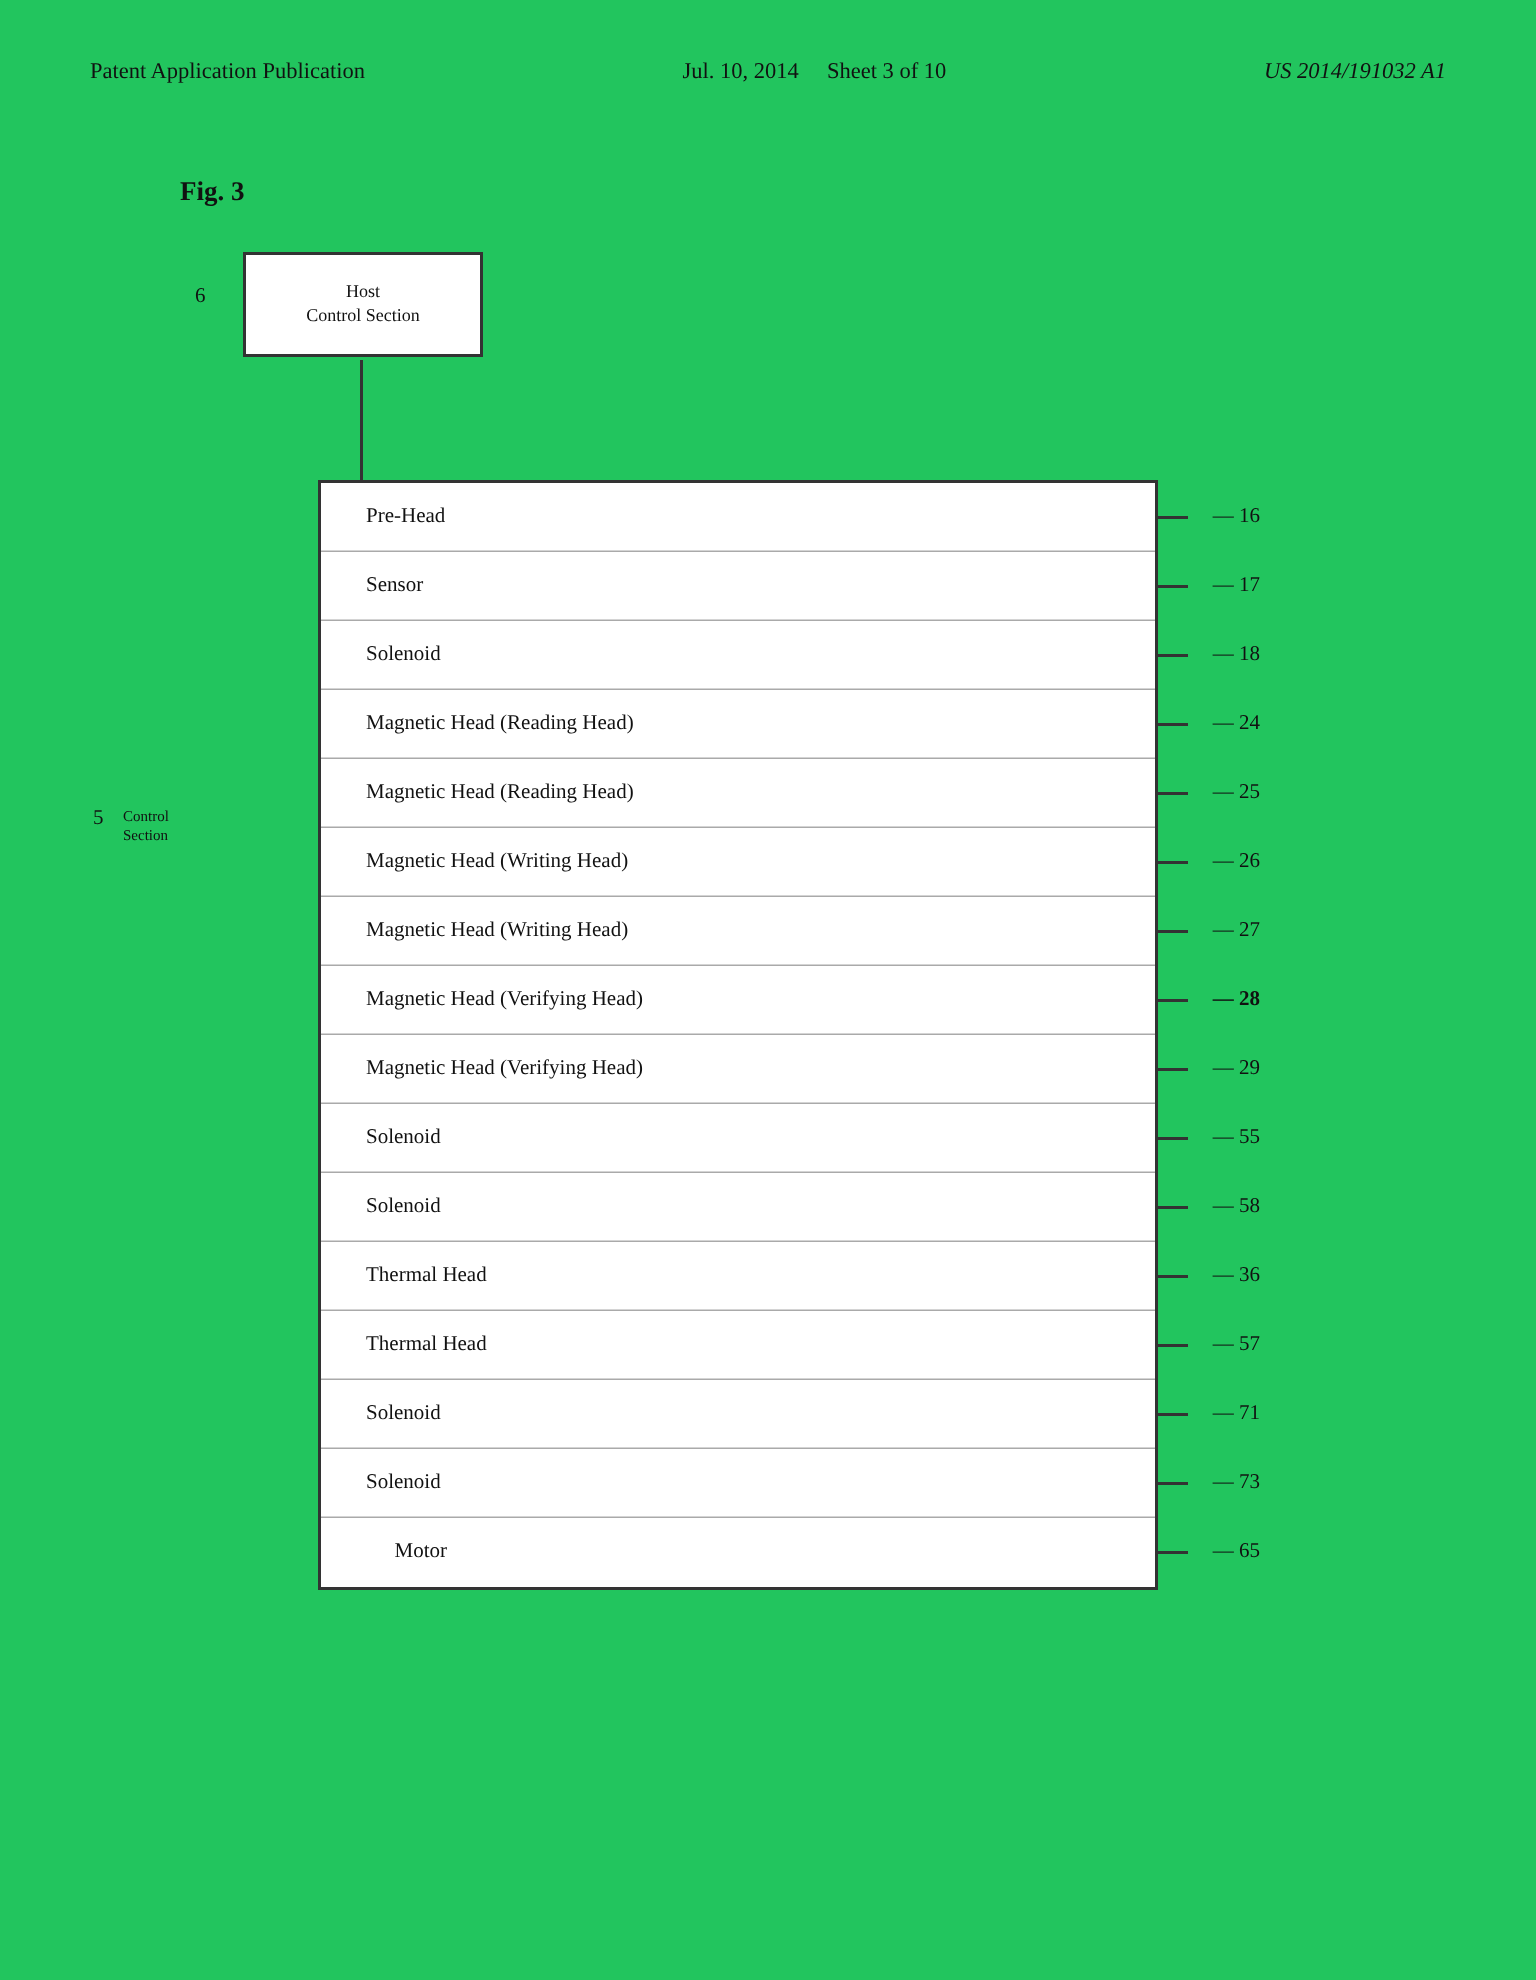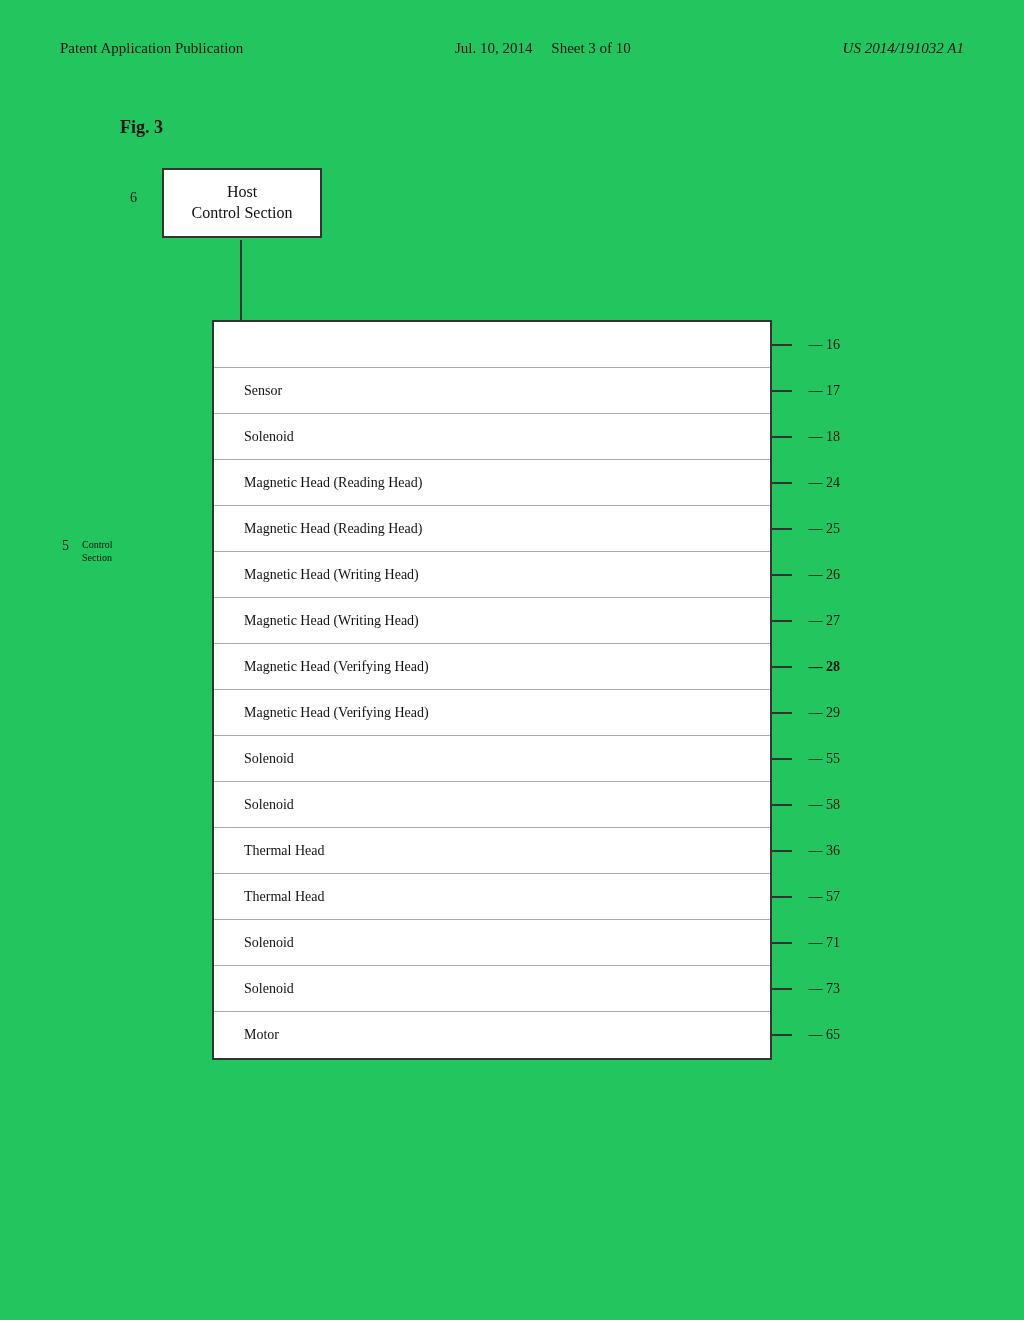--- a/index.html
+++ b/index.html
@@ -67,21 +67,21 @@
       position: absolute;
       top: 0;
       left: 80px;
       width: 160px;
       height: 70px;
       border: 2px solid #333;
       display: flex;
       align-items: center;
       justify-content: center;
       text-align: center;
-      font-size: 16px;
+      font-size: 12px;
       background: #fff;
       line-height: 1.3;
     }
 
     
     .outer-box {
       position: absolute;
       top: 152px;
       left: 130px;
       width: 560px;
@@ -142,20 +142,21 @@
     <div class="ref-label" style="top:22px; left:48px;">6</div>
 
     <div style="position:absolute; top:370px; left:0px; font-size:10px; line-height:1.3;">
       <span>Control<br>Section</span>
     </div>
 
     <div class="ref-label" style="top:370px; left:-20px;">5</div>
 
     <div class="outer-box" id="outer-box">
     <div style="position: relative; display: flex; align-items: center; height: 46px; border-bottom: 1px solid rgb(170, 170, 170);">
+          <div style="flex: 1 1 0%; font-size: 14px; padding-left: 30px; padding-right: 60px;">Pre-Head</div>
           <div style="position: absolute; right: -22px; top: 50%; width: 22px; height: 2px; background: rgb(51, 51, 51); transform: translateY(-50%);"></div>
           <div style="position: absolute; right: -70px; top: 50%; transform: translateY(-50%); font-size: 14px; white-space: nowrap;">— 16</div>
         </div>
         <div style="position: relative; display: flex; align-items: center; height: 46px; border-bottom: 1px solid rgb(170, 170, 170);">
           <div style="flex: 1 1 0%; font-size: 14px; padding-left: 30px; padding-right: 60px;">Sensor</div>
           <div style="position: absolute; right: -22px; top: 50%; width: 22px; height: 2px; background: rgb(51, 51, 51); transform: translateY(-50%);"></div>
           <div style="position: absolute; right: -70px; top: 50%; transform: translateY(-50%); font-size: 14px; white-space: nowrap;">— 17</div>
         </div>
         <div style="position: relative; display: flex; align-items: center; height: 46px; border-bottom: 1px solid rgb(170, 170, 170);">
           <div style="flex: 1 1 0%; font-size: 14px; padding-left: 30px; padding-right: 60px;">Solenoid</div>
@@ -216,20 +217,20 @@
           <div style="flex: 1 1 0%; font-size: 14px; padding-left: 30px; padding-right: 60px;">Solenoid</div>
           <div style="position: absolute; right: -22px; top: 50%; width: 22px; height: 2px; background: rgb(51, 51, 51); transform: translateY(-50%);"></div>
           <div style="position: absolute; right: -70px; top: 50%; transform: translateY(-50%); font-size: 14px; white-space: nowrap;">— 71</div>
         </div>
         <div style="position: relative; display: flex; align-items: center; height: 46px; border-bottom: 1px solid rgb(170, 170, 170);">
           <div style="flex: 1 1 0%; font-size: 14px; padding-left: 30px; padding-right: 60px;">Solenoid</div>
           <div style="position: absolute; right: -22px; top: 50%; width: 22px; height: 2px; background: rgb(51, 51, 51); transform: translateY(-50%);"></div>
           <div style="position: absolute; right: -70px; top: 50%; transform: translateY(-50%); font-size: 14px; white-space: nowrap;">— 73</div>
         </div>
         <div style="position: relative; display: flex; align-items: center; height: 46px; border-bottom: none;">
-          <div style="flex: 1 1 0%; font-size: 14px; padding-left: 30px; padding-right: 60px;">Motor</div>
+          <div style="flex: 1 1 0%; font-size: 14px; padding-left: 30px; padding-right: 60px; margin-left: 19px;">Motor</div>
           <div style="position: absolute; right: -22px; top: 50%; width: 22px; height: 2px; background: rgb(51, 51, 51); transform: translateY(-50%);"></div>
           <div style="position: absolute; right: -70px; top: 50%; transform: translateY(-50%); font-size: 14px; white-space: nowrap;">— 65</div>
         </div>
       </div>
 
   </div>
 </div>
 
 </body></html>

